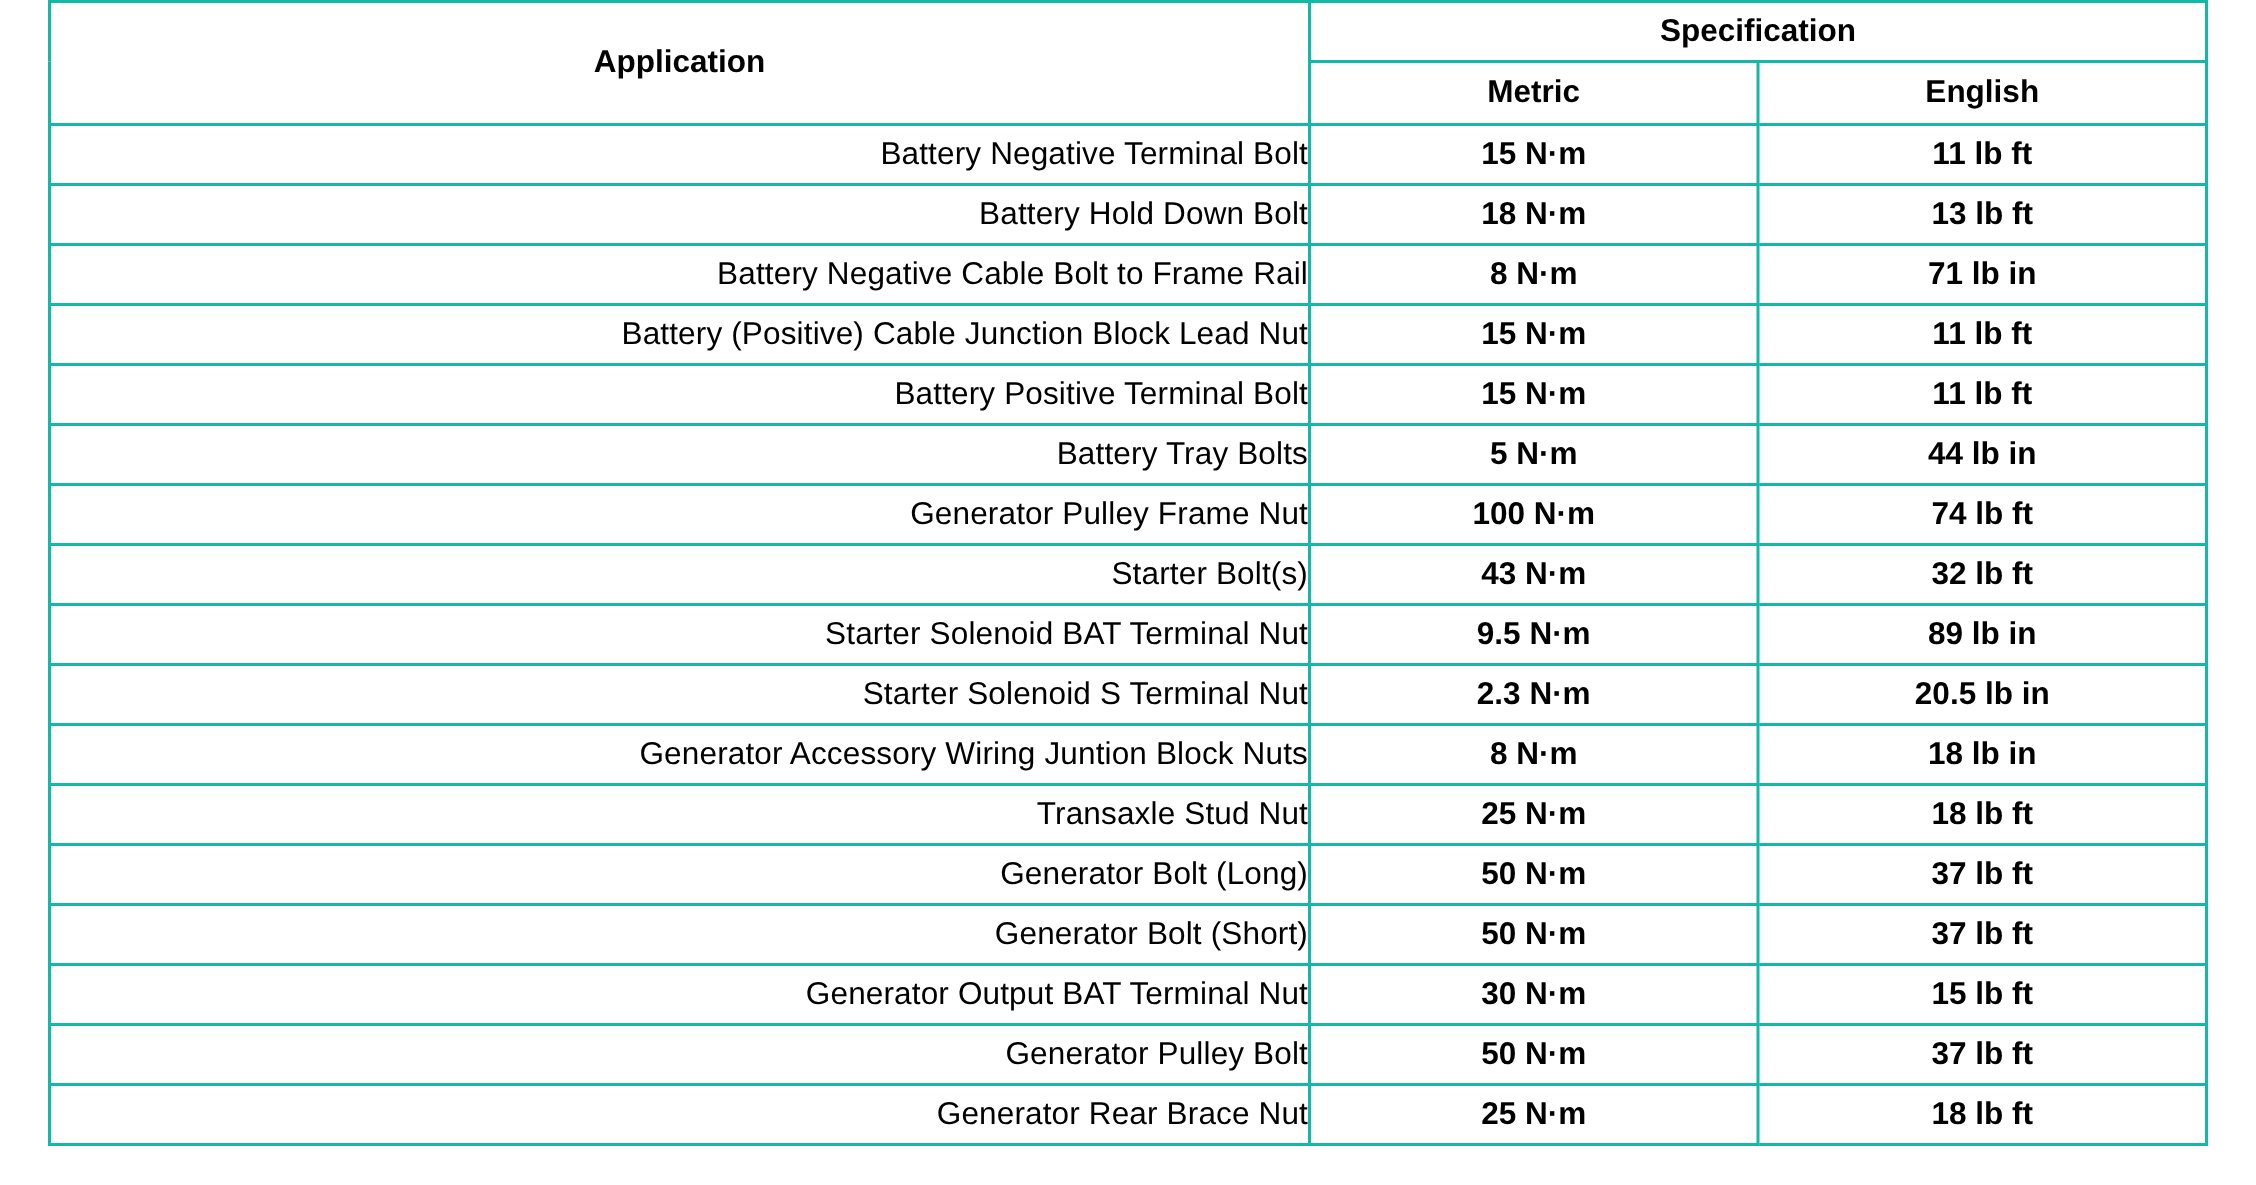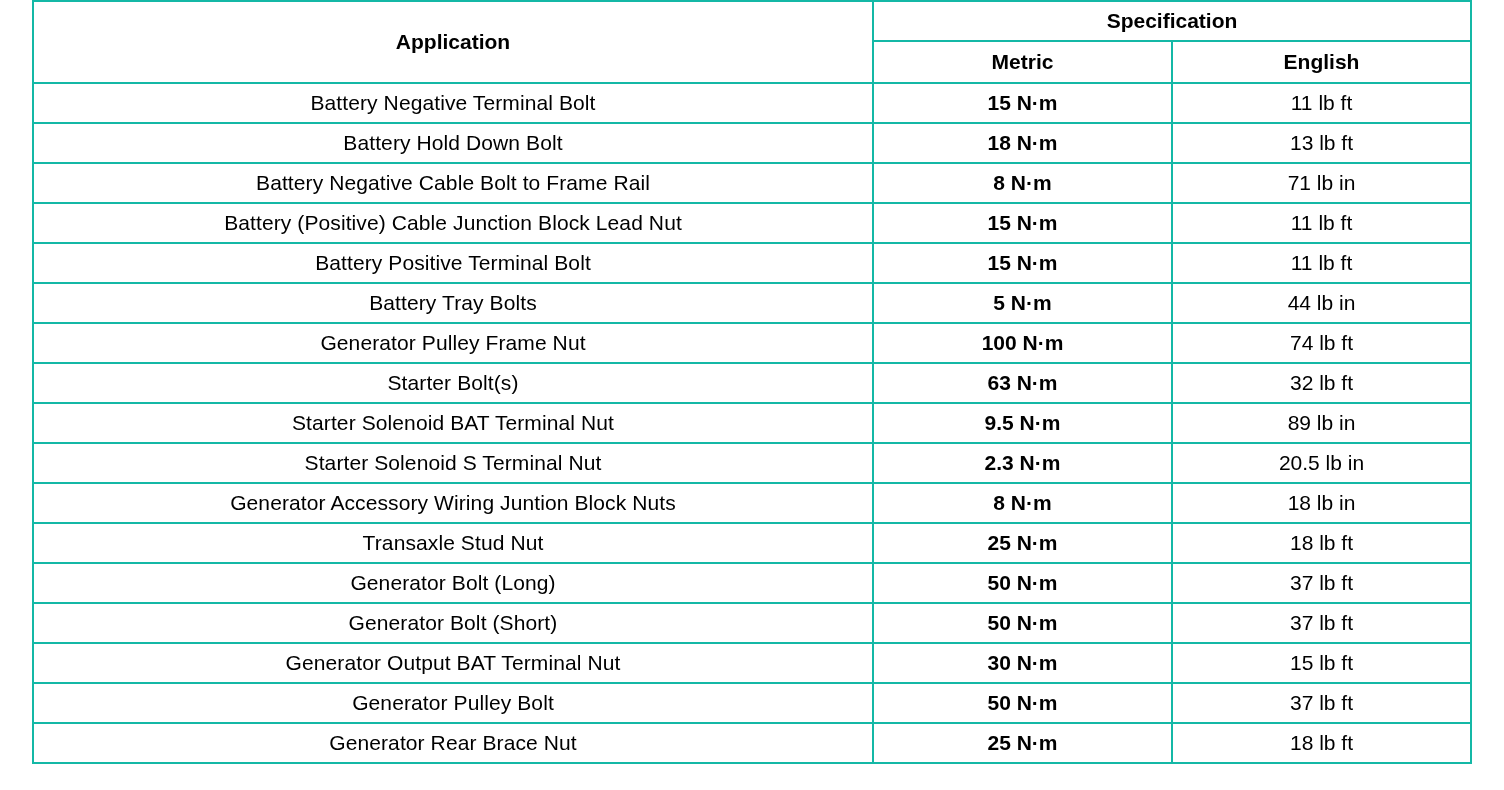--- a/index.html
+++ b/index.html
@@ -60,38 +60,38 @@
   }
   th.sub-head {
     text-align: center;
     font-weight: bold;
     font-size: 22px;
     height: 40px;
     width: 300px;
     margin-top: 40px;
   }
   td.app-cell {
-    text-align: center;
+    text-align: right;
     padding-left: 18px;
     height: 38px;
     font-size: 21.5px;
     letter-spacing: 0.1px;
   }
   td.val-cell {
     text-align: center;
     height: 38px;
     font-size: 21px;
     font-weight: normal;
   }
   td.metric-cell {
     font-weight: bold;
     font-size: 20px;
   }
   td.english-cell {
-    font-weight: normal;
+    font-weight: bold;
     font-size: 20px;
     text-align: center;
   }
 </style>
 </head>
 <body>
 
 <div class="page">
 
 
@@ -137,21 +137,21 @@
         <td class="val-cell metric-cell">5 N·m</td>
         <td class="val-cell english-cell">44 lb in</td>
       </tr>
       <tr>
         <td class="app-cell">Generator Pulley Frame Nut</td>
         <td class="val-cell metric-cell">100 N·m</td>
         <td class="val-cell english-cell">74 lb ft</td>
       </tr>
       <tr>
         <td class="app-cell">Starter Bolt(s)</td>
-        <td class="val-cell metric-cell">63 N·m</td>
+        <td class="val-cell metric-cell">43 N·m</td>
         <td class="val-cell english-cell">32 lb ft</td>
       </tr>
       <tr>
         <td class="app-cell">Starter Solenoid BAT Terminal Nut</td>
         <td class="val-cell metric-cell">9.5 N·m</td>
         <td class="val-cell english-cell">89 lb in</td>
       </tr>
       <tr>
         <td class="app-cell">Starter Solenoid S Terminal Nut</td>
         <td class="val-cell metric-cell">2.3 N·m</td>

